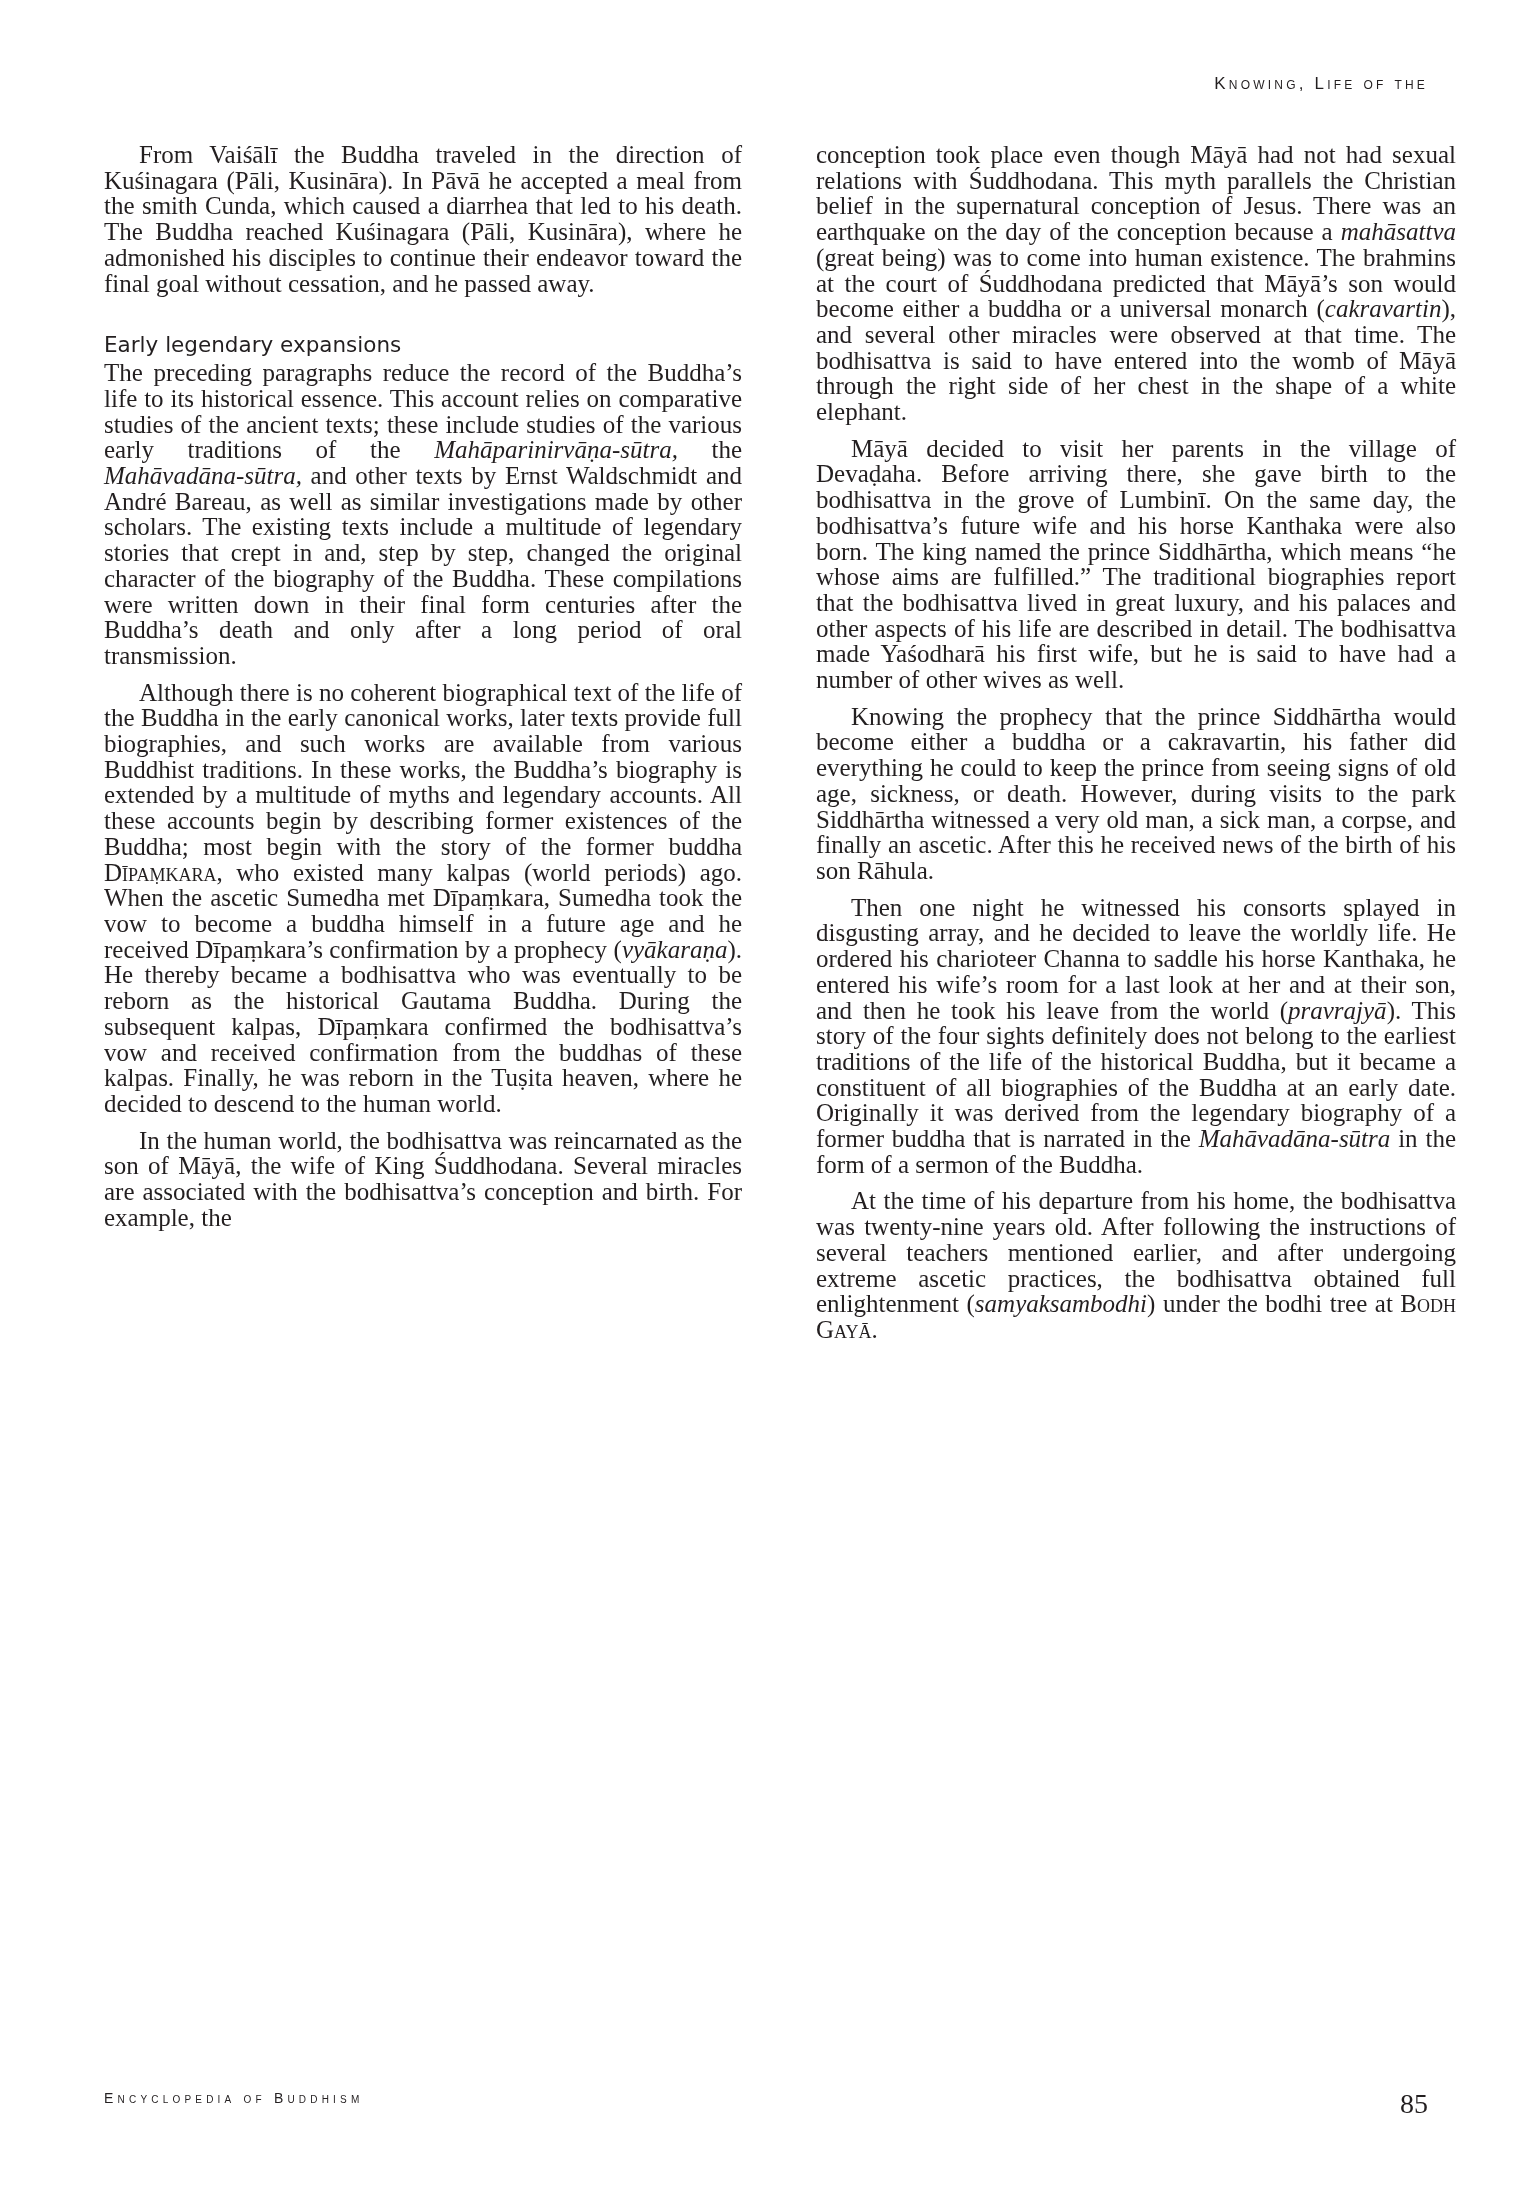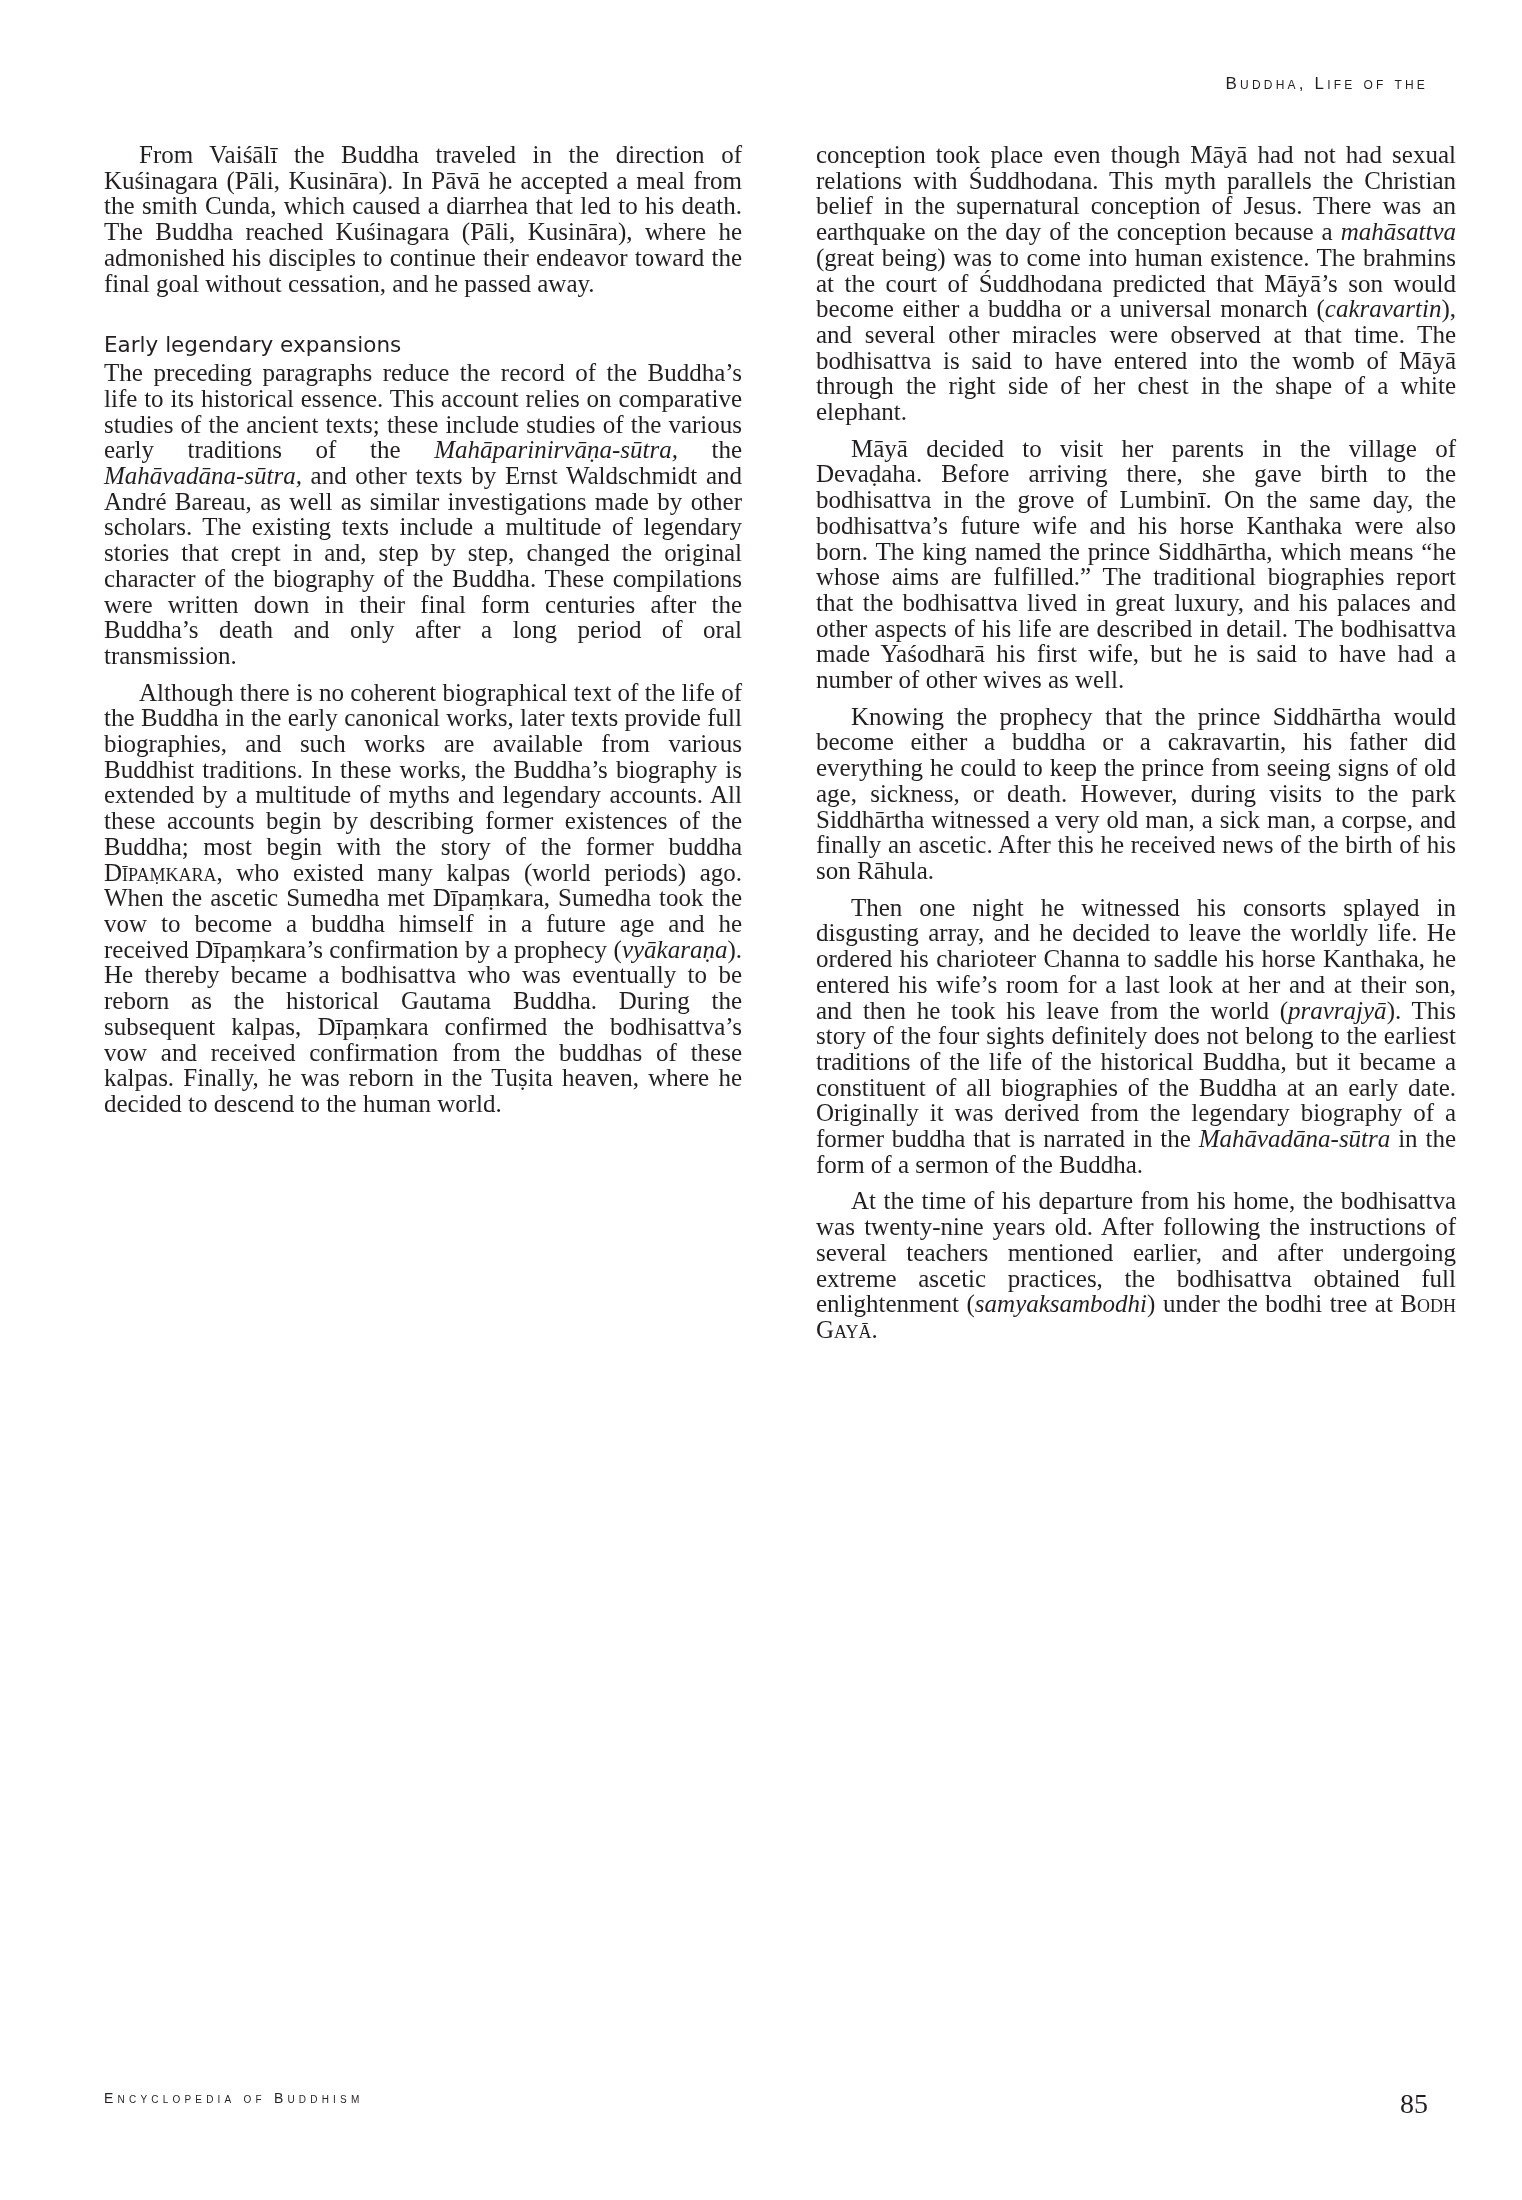--- a/index.html
+++ b/index.html
@@ -29,27 +29,28 @@
     font-variant: small-caps;
   }
   .footer-page {
     position: absolute; top: 2088px; right: 94px;
     font-family: "Liberation Serif", serif; font-size: 28px;
   }
 </style>
 </head>
 <body>
 
-<div class="running-head">Buddha, Life of the</div>
+<div class="running-head">Knowing, Life of the</div>
 
 <div class="column col-left">
   <p>From Vaiśālī the Buddha traveled in the direction of Kuśinagara (Pāli, Kusināra). In Pāvā he accepted a meal from the smith Cunda, which caused a diarrhea that led to his death. The Buddha reached Kuśinagara (Pāli, Kusināra), where he admonished his disciples to continue their endeavor toward the final goal without cessation, and he passed away.</p>
   <h3>Early legendary expansions</h3>
   <p class="noindent"><span>The preceding paragraphs reduce the record of the Buddha’s life to its historical essence. This account re­lies on comparative studies of the ancient texts; these include studies of the various early traditions of the </span><i>Mahāparinirvāṇa-sūtra,</i><span> the </span><i>Mahāvadāna-sūtra,</i><span> and other texts by Ernst Waldschmidt and André Bareau, as well as similar investigations made by other schol­ars. The existing texts include a multitude of legendary stories that crept in and, step by step, changed the orig­inal character of the biography of the Buddha. These compilations were written down in their final form centuries after the Buddha’s death and only after a long period of oral transmission.</span></p>
   <p><span>Although there is no coherent biographical text of the life of the Buddha in the early canonical works, later texts provide full biographies, and such works are available from various Buddhist traditions. In these works, the Buddha’s biography is extended by a mul­titude of myths and legendary accounts. All these ac­counts begin by describing former existences of the Buddha; most begin with the story of the former bud­dha </span><span class="sc">Dīpaṃkara</span><span>, who existed many kalpas (world pe­riods) ago. When the ascetic Sumedha met Dīpaṃkara, Sumedha took the vow to become a buddha himself in a future age and he received Dīpaṃkara’s confir­mation by a prophecy (</span><i>vyākaraṇa</i><span>). He thereby became a bodhisattva who was eventually to be reborn as the historical Gautama Buddha. During the subsequent kalpas, Dīpaṃkara confirmed the bodhisattva’s vow and received confirmation from the buddhas of these kalpas. Finally, he was reborn in the Tuṣita heaven, where he decided to descend to the human world.</span></p>
+  <p>In the human world, the bodhisattva was reincar­nated as the son of Māyā, the wife of King Śud­dhodana. Several miracles are associated with the bodhisattva’s conception and birth. For example, the</p>
 </div>
 
 <div class="column col-right">
   <p class="noindent"><span>conception took place even though Māyā had not had sexual relations with Śuddhodana. This myth parallels the Christian belief in the supernatural conception of Jesus. There was an earthquake on the day of the con­ception because a </span><i>mahāsattva</i><span> (great being) was to come into human existence. The brahmins at the court of Śuddhodana predicted that Māyā’s son would become either a buddha or a universal monarch (</span><i>cakravartin</i><span>), and several other miracles were ob­served at that time. The bodhisattva is said to have en­tered into the womb of Māyā through the right side of her chest in the shape of a white elephant.</span></p>
   <p>Māyā decided to visit her parents in the village of Devaḍaha. Before arriving there, she gave birth to the bodhisattva in the grove of Lumbinī. On the same day, the bodhisattva’s future wife and his horse Kanthaka were also born. The king named the prince Siddhārtha, which means “he whose aims are fulfilled.” The tradi­tional biographies report that the bodhisattva lived in great luxury, and his palaces and other aspects of his life are described in detail. The bodhisattva made Yaśodharā his first wife, but he is said to have had a number of other wives as well.</p>
   <p>Knowing the prophecy that the prince Siddhārtha would become either a buddha or a cakravartin, his fa­ther did everything he could to keep the prince from seeing signs of old age, sickness, or death. However, during visits to the park Siddhārtha witnessed a very old man, a sick man, a corpse, and finally an ascetic. After this he received news of the birth of his son Rāhula.</p>
   <p><span>Then one night he witnessed his consorts splayed in disgusting array, and he decided to leave the worldly life. He ordered his charioteer Channa to saddle his horse Kanthaka, he entered his wife’s room for a last look at her and at their son, and then he took his leave from the world (</span><i>pravrajyā</i><span>). This story of the four sights definitely does not belong to the earliest traditions of the life of the historical Buddha, but it became a con­stituent of all biographies of the Buddha at an early date. Originally it was derived from the legendary bi­ography of a former buddha that is narrated in the </span><i>Mahāvadāna-sūtra</i><span> in the form of a sermon of the Buddha.</span></p>
   <p><span>At the time of his departure from his home, the bodhisattva was twenty-nine years old. After follow­ing the instructions of several teachers mentioned ear­lier, and after undergoing extreme ascetic practices, the bodhisattva obtained full enlightenment (</span><i>samyak­sambodhi</i><span>) under the bodhi tree at </span><span class="sc">Bodh Gayā</span><span>.</span></p>
 </div>
 

